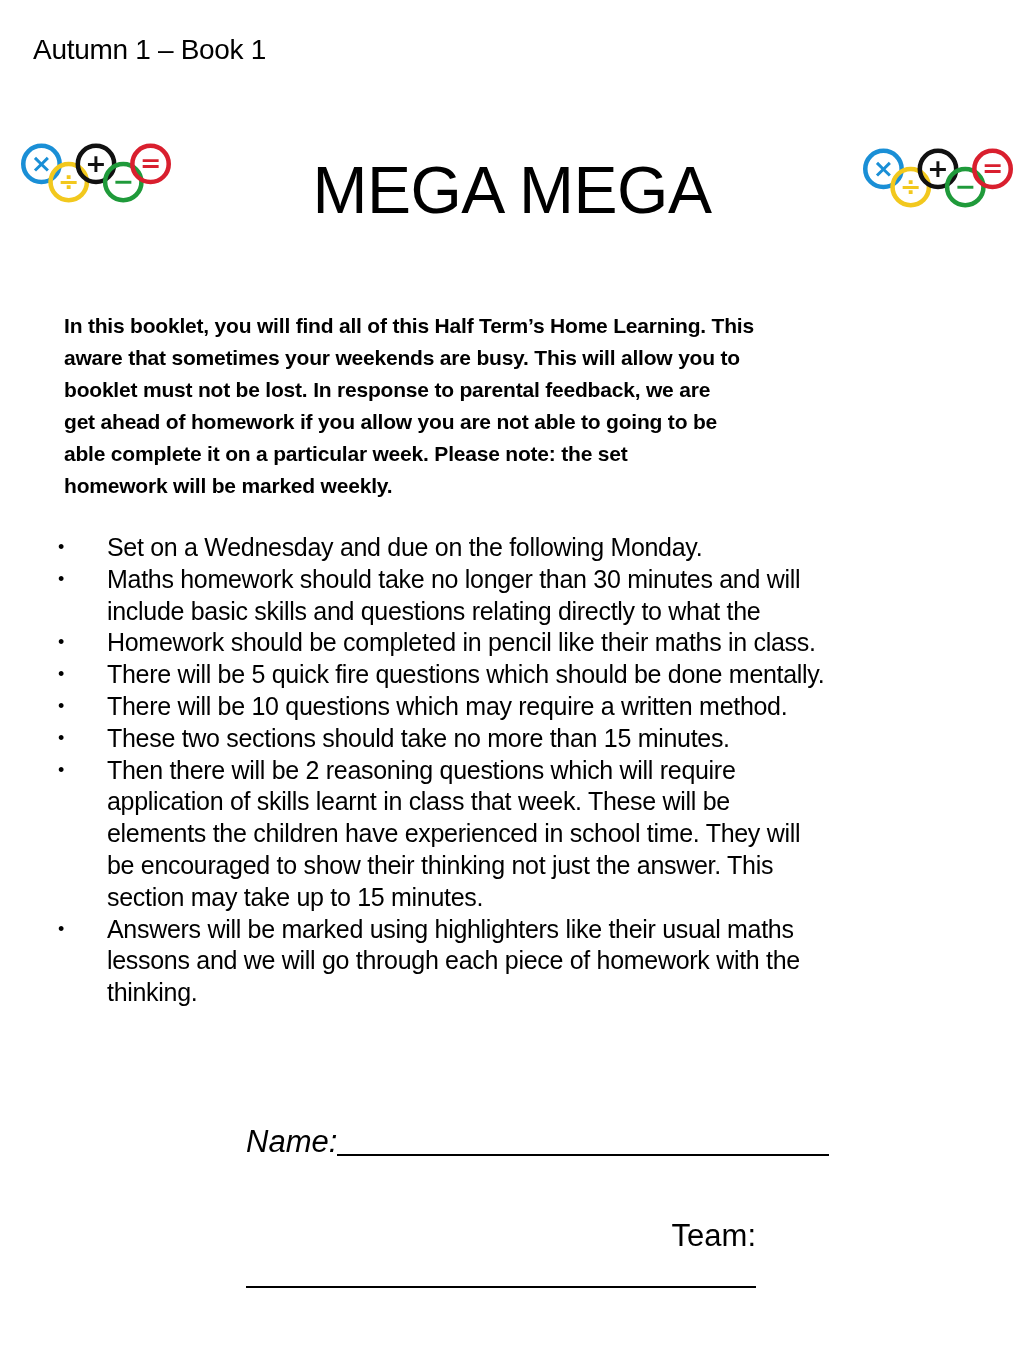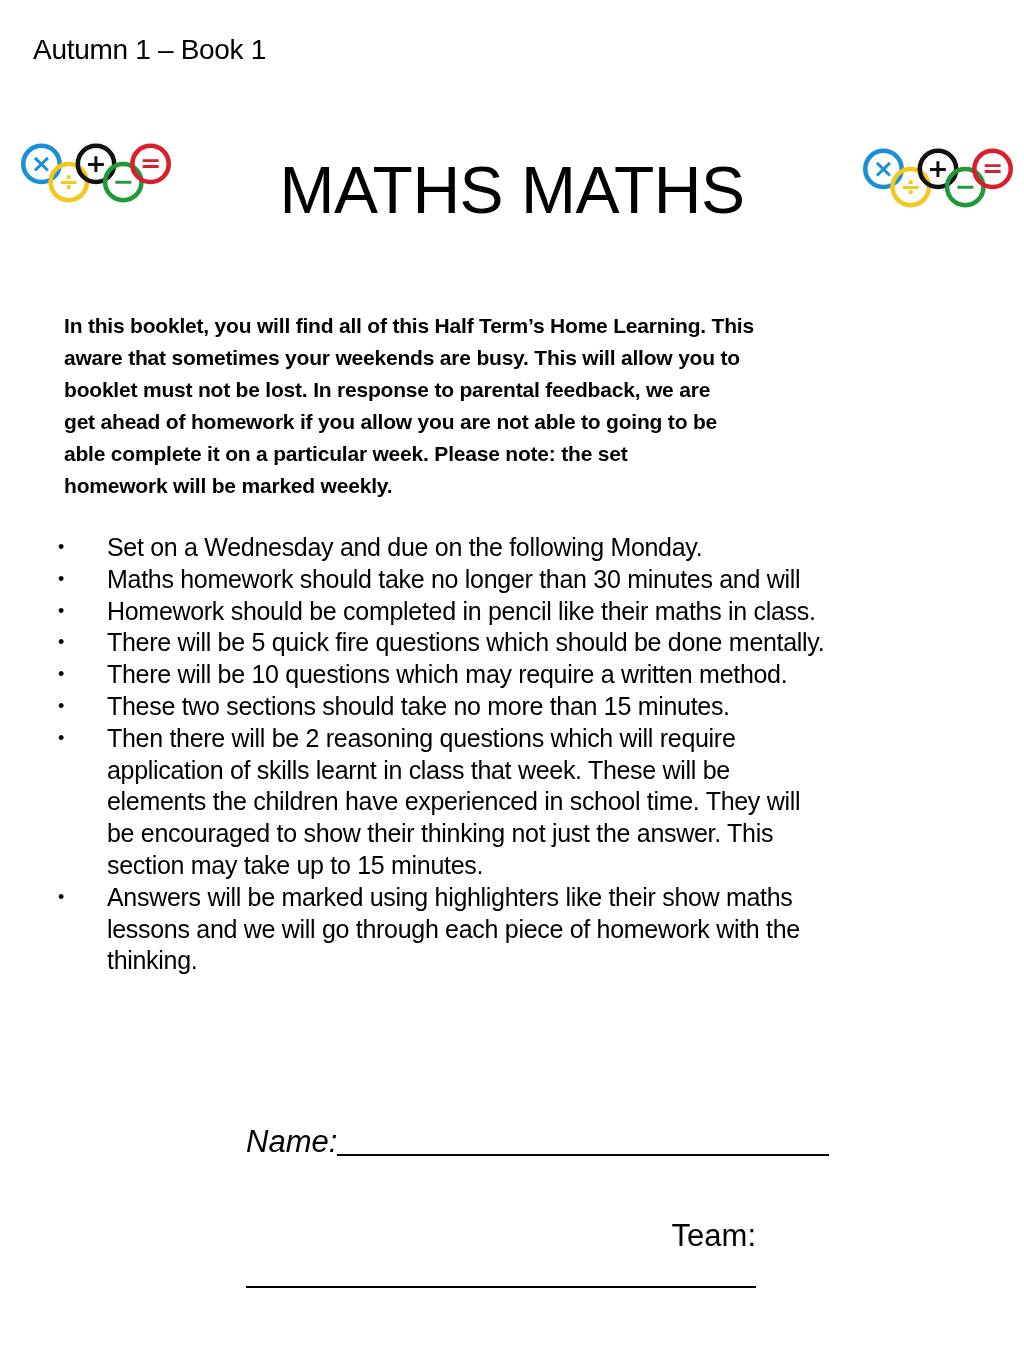--- a/index.html
+++ b/index.html
@@ -73,39 +73,40 @@
       <text x="58" y="57" text-anchor="middle" font-size="28" font-weight="bold" font-family="DejaVu Sans, sans-serif" fill="#f2c81e">÷</text>
       <circle cx="88" cy="28" r="20" fill="none" stroke="#111111" stroke-width="5"></circle>
       <text x="88" y="37" text-anchor="middle" font-size="28" font-weight="bold" font-family="DejaVu Sans, sans-serif" fill="#111111">+</text>
       <circle cx="118" cy="48" r="20" fill="none" stroke="#1f9a3a" stroke-width="5"></circle>
       <text x="118" y="57" text-anchor="middle" font-size="28" font-weight="bold" font-family="DejaVu Sans, sans-serif" fill="#1f9a3a">−</text>
       <circle cx="148" cy="28" r="20" fill="none" stroke="#d91f2e" stroke-width="5"></circle>
       <text x="148" y="37" text-anchor="middle" font-size="28" font-weight="bold" font-family="DejaVu Sans, sans-serif" fill="#d91f2e">=</text>
     </svg>
 </div>
 
-<div class="title">MATHS MATHS</div>
+<div class="title">MEGA MEGA</div>
 
 <div class="intro">
   <span>In this booklet, you will find all of this Half Term’s Home Learning. This</span>
   <span>aware that sometimes your weekends are busy. This will allow you to</span>
   <span>booklet must not be lost. In response to parental feedback, we are</span>
   <span>get ahead of homework if you allow you are not able to going to be</span>
   <span>able complete it on a particular week. Please note: the set</span>
   <span>homework will be marked weekly.</span>
 </div>
 
 <ul class="bullets">
   <li>
     <span class="dot">•</span>
     <span class="line">Set on a Wednesday and due on the following Monday.</span>
   </li>
   <li>
     <span class="dot">•</span>
     <span class="line">Maths homework should take no longer than 30 minutes and will</span>
+    <span class="line">include basic skills and questions relating directly to what the</span>
   </li>
   <li>
     <span class="dot">•</span>
     <span class="line">Homework should be completed in pencil like their maths in class.</span>
   </li>
   <li>
     <span class="dot">•</span>
     <span class="line">There will be 5 quick fire questions which should be done mentally.</span>
   </li>
   <li>
@@ -119,21 +120,21 @@
   <li>
     <span class="dot">•</span>
     <span class="line">Then there will be 2 reasoning questions which will require</span>
     <span class="line">application of skills learnt in class that week. These will be</span>
     <span class="line">elements the children have experienced in school time. They will</span>
     <span class="line">be encouraged to show their thinking not just the answer. This</span>
     <span class="line">section may take up to 15 minutes.</span>
   </li>
   <li>
     <span class="dot">•</span>
-    <span class="line">Answers will be marked using highlighters like their show maths</span>
+    <span class="line">Answers will be marked using highlighters like their usual maths</span>
     <span class="line">lessons and we will go through each piece of homework with the</span>
     <span class="line">thinking.</span>
   </li>
 </ul>
 
 <div class="field name">
   <span>Name:</span>
   <span class="blank"></span>
 </div>
 <div class="field team">

